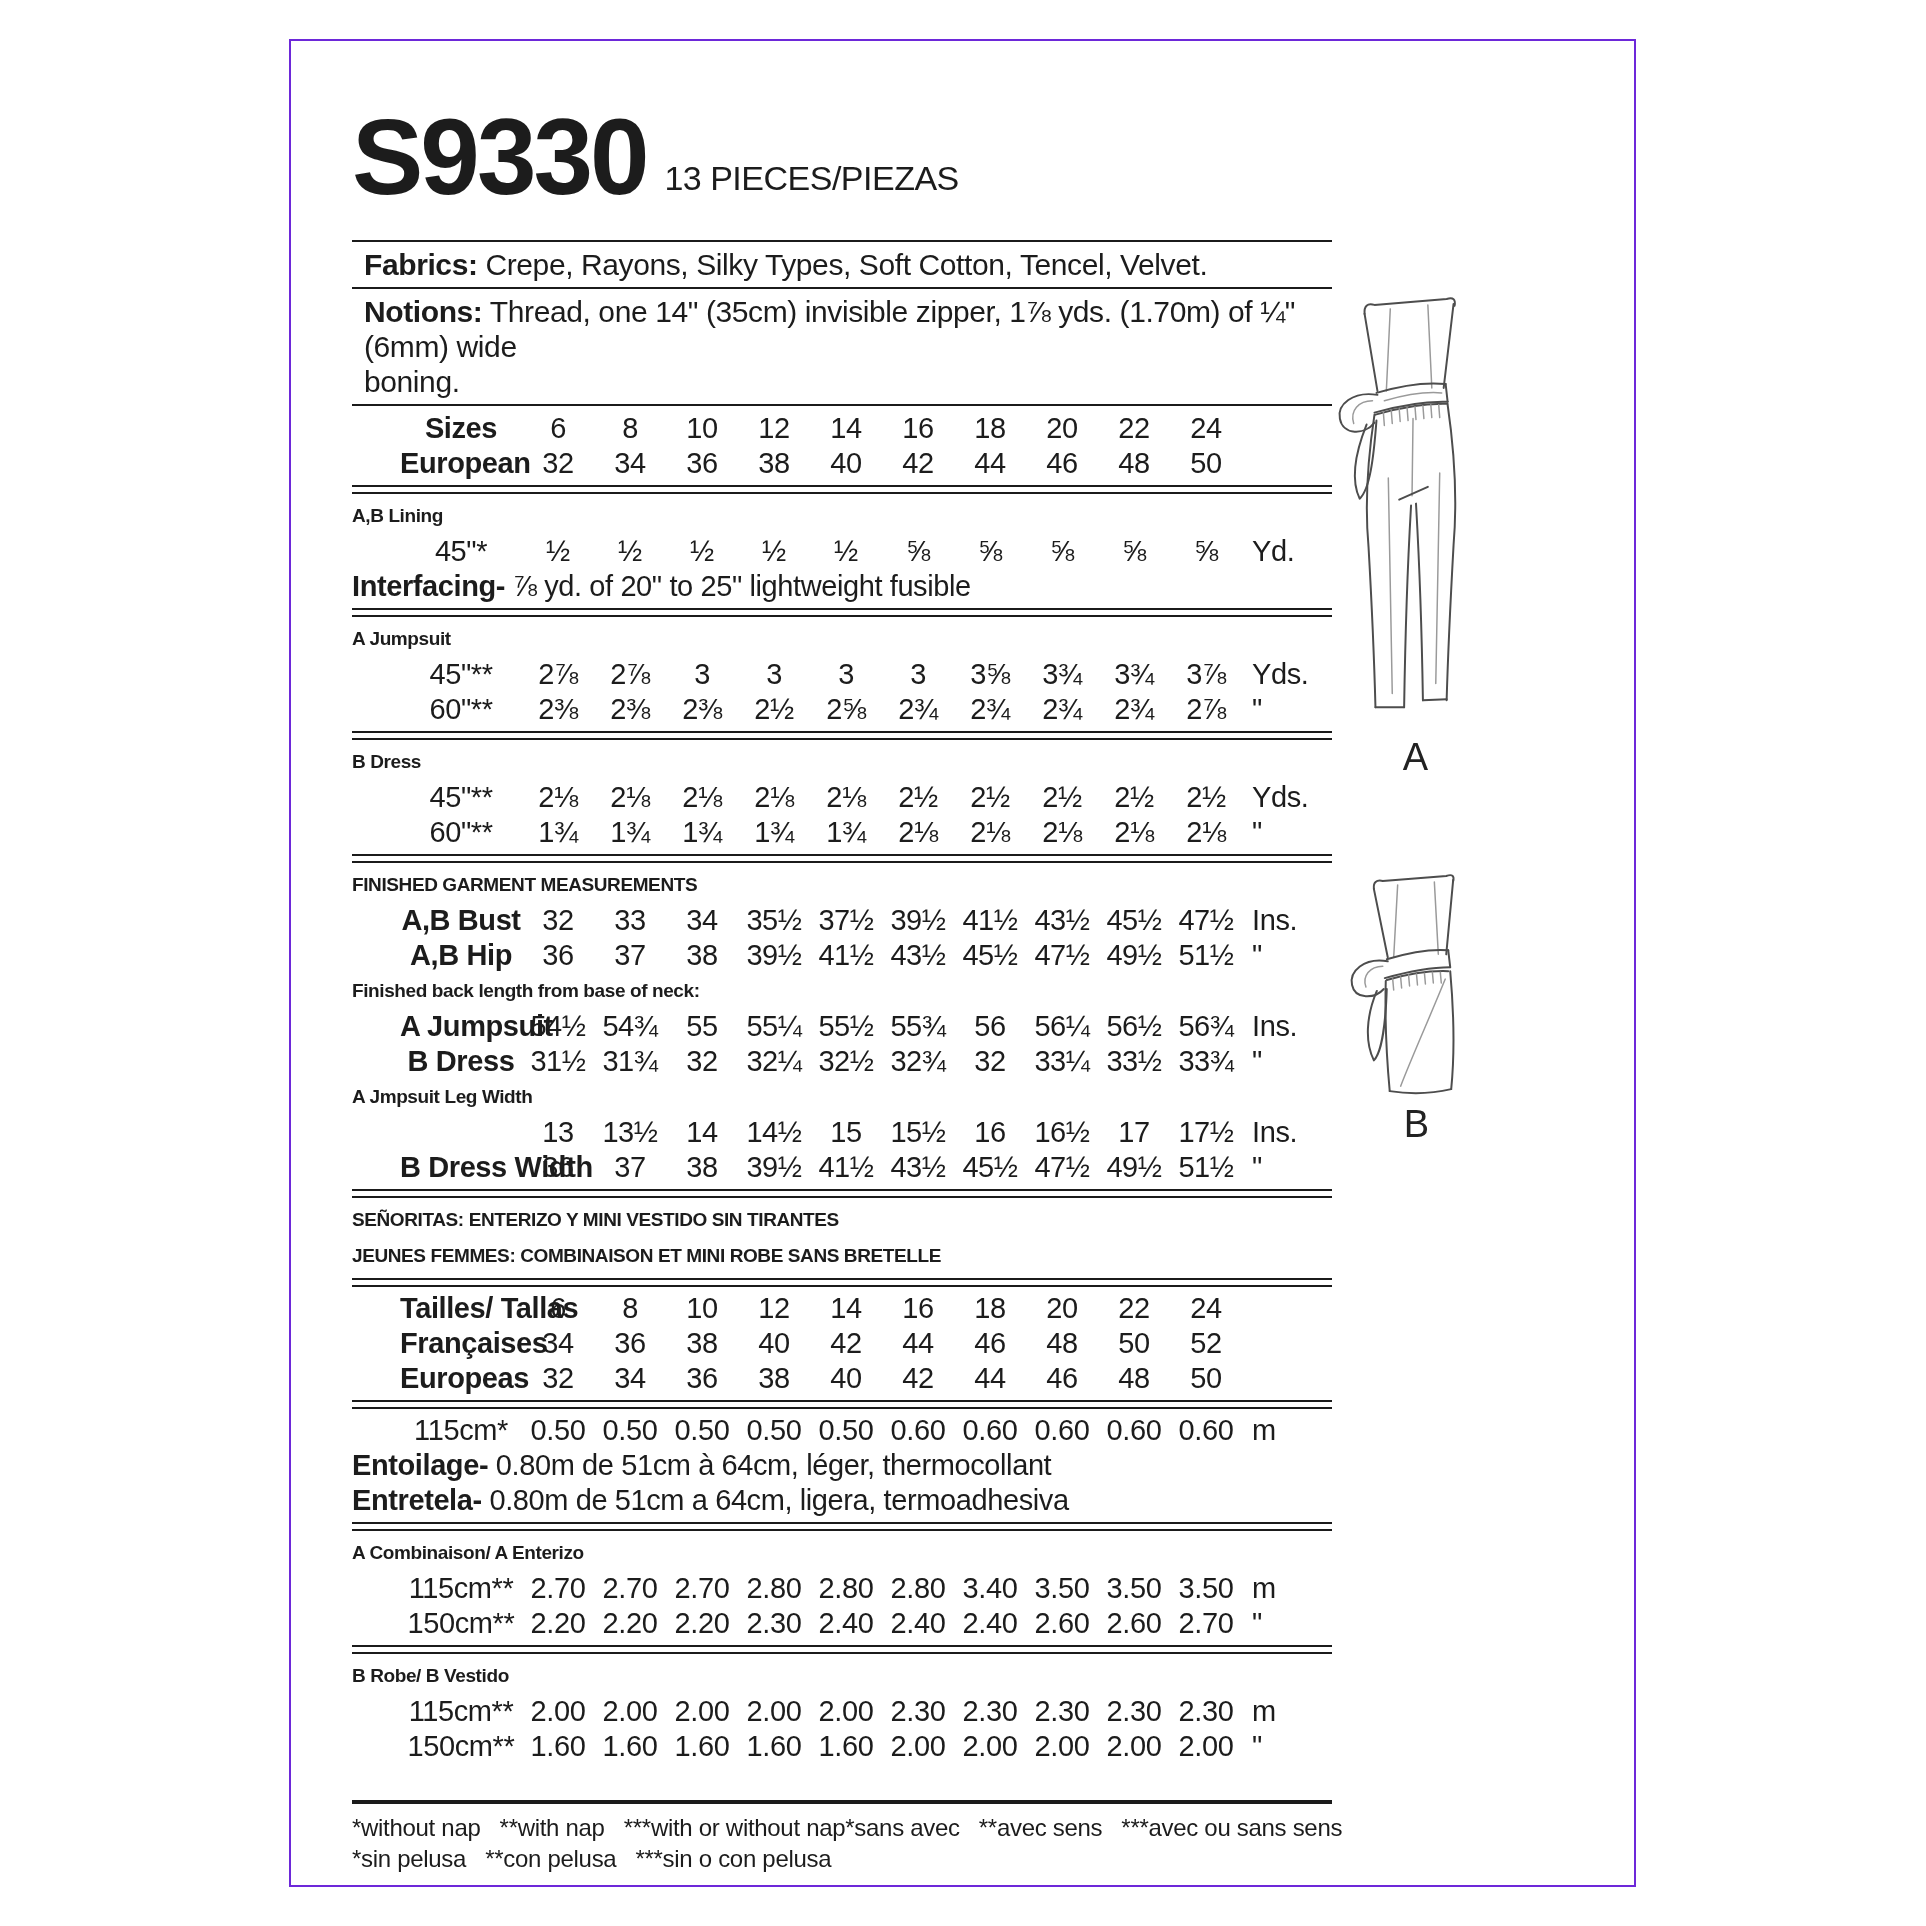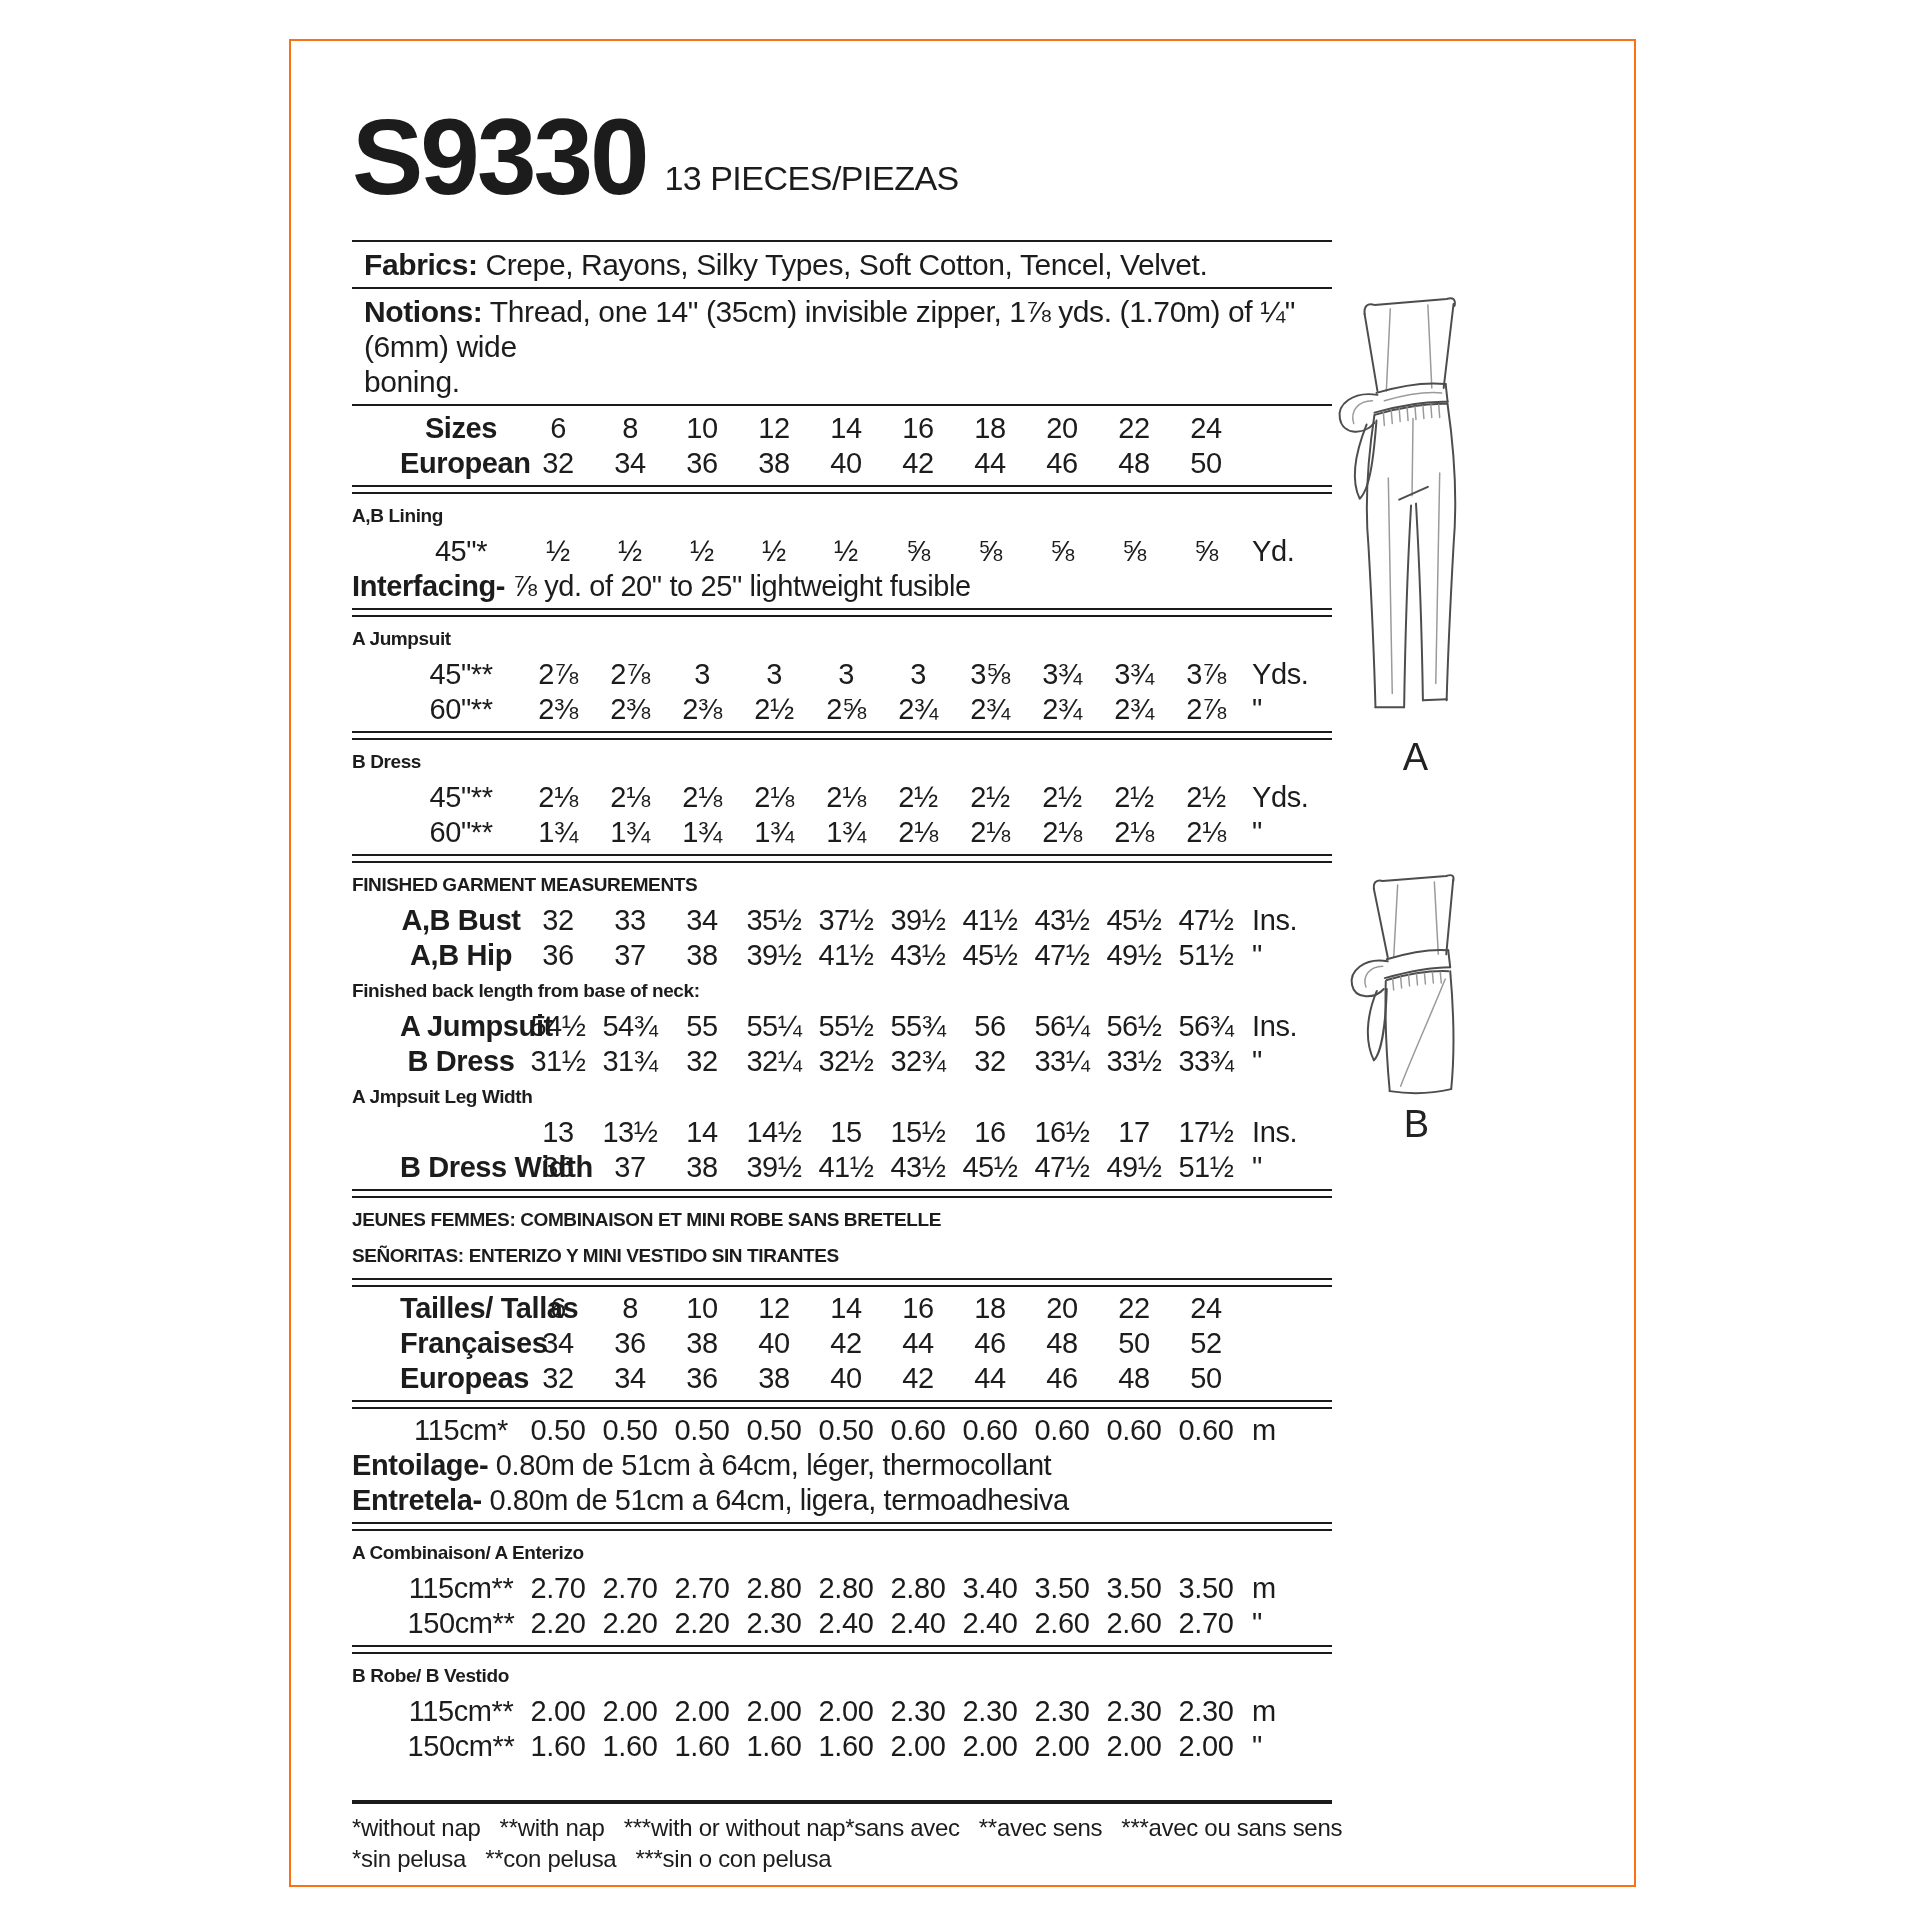--- a/index.html
+++ b/index.html
@@ -1,19 +1,19 @@
 <!DOCTYPE html>
 <html><head>
 <meta charset="utf-8">
 <style>
   html,body{margin:0;padding:0;background:#ffffff;}
   body{width:1927px;height:1927px;position:relative;overflow:hidden;
        font-family:"Liberation Sans","DejaVu Sans",sans-serif;color:#1c1c1c;}
   .page{position:absolute;left:289px;top:39px;width:1347px;height:1848px;
-        background:#fff;border:2px solid #f97316;box-sizing:border-box;}
+        background:#fff;border:2px solid #6d28d9;box-sizing:border-box;}
   .content{position:absolute;left:61px;top:44px;width:980px;}
   .title-row{display:flex;align-items:flex-end;gap:18px;margin-bottom:38px;height:117px;}
   .code{font-size:107px;font-weight:700;line-height:.82;letter-spacing:-3px;}
   .pieces{font-size:34px;font-weight:500;padding-bottom:4px;letter-spacing:-0.5px;white-space:nowrap;margin-top:21px;}
   .gtitle{font-size:30px;font-weight:700;line-height:36px;letter-spacing:-0.4px;}
   .rule1{border-top:2px solid #1b1b1b;margin:5px 0;}
   .rule2{height:5px;border-top:2px solid #1b1b1b;border-bottom:2px solid #1b1b1b;margin:4px 0;}
   .ruleT{border-top:4px solid #1b1b1b;margin:36px 0 8px;}
   .pline{font-size:30px;line-height:35px;letter-spacing:-0.4px;margin:2px 12px;}
   .trow{display:grid;grid-template-columns:170px repeat(10,72px) 1fr;
@@ -242,22 +242,22 @@
           <div class="val">39½</div>
           <div class="val">41½</div>
           <div class="val">43½</div>
           <div class="val">45½</div>
           <div class="val">47½</div>
           <div class="val">49½</div>
           <div class="val">51½</div>
           <div class="unit">"</div>
         </div>
         <div class="rule2"></div>
+        <div class="sec">SEÑORITAS: ENTERIZO Y MINI VESTIDO SIN TIRANTES</div>
         <div class="sec">JEUNES FEMMES: COMBINAISON ET MINI ROBE SANS BRETELLE</div>
-        <div class="sec">SEÑORITAS: ENTERIZO Y MINI VESTIDO SIN TIRANTES</div>
         <div class="rule2"></div>
         <div class="trow">
           <div class="lab b">Tailles/ Tallas</div>
           <div class="val">6</div>
           <div class="val">8</div>
           <div class="val">10</div>
           <div class="val">12</div>
           <div class="val">14</div>
           <div class="val">16</div>
           <div class="val">18</div>

